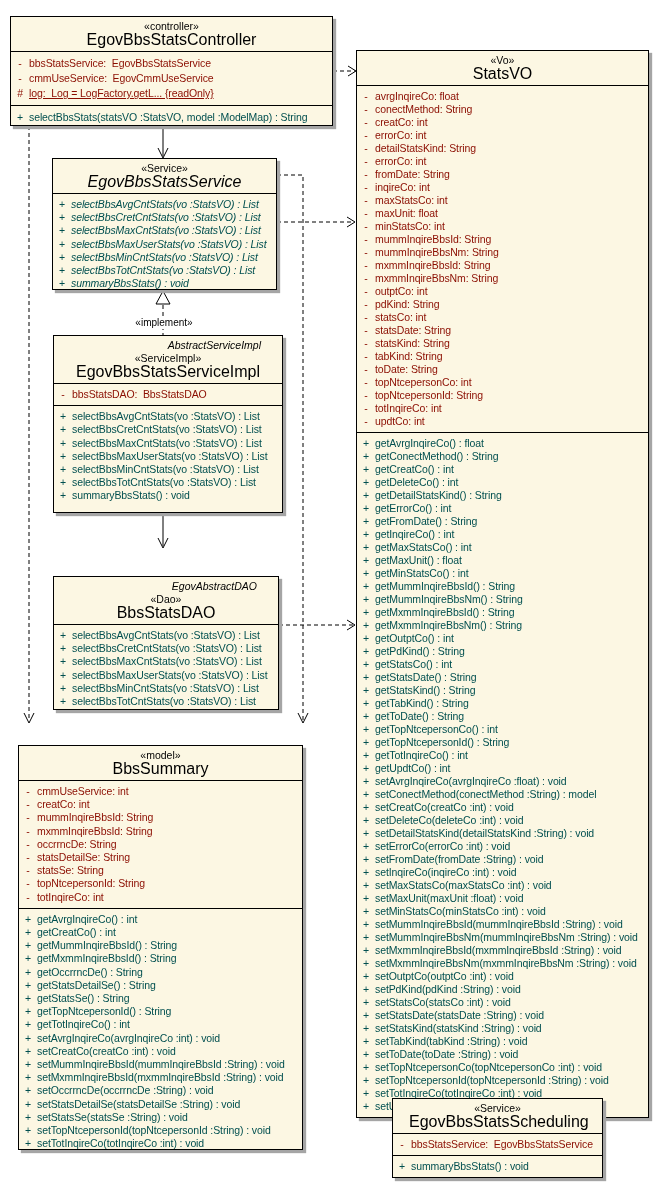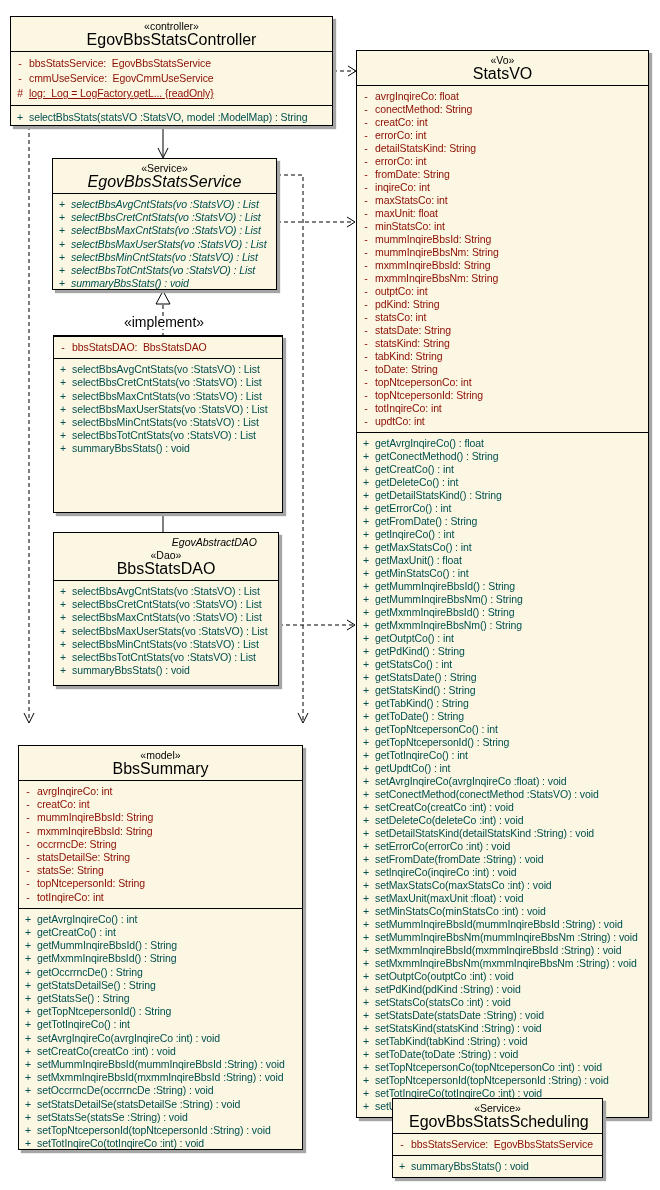--- a/index.html
+++ b/index.html
@@ -30,21 +30,21 @@
   .compartment{border-top:1px solid var(--box-border,#000);padding:4px 0;}
   .member{display:flex;white-space:pre;font-size:10.5px;line-height:var(--lh,13.2px);letter-spacing:-0.1px;}
   .member .vis{flex:0 0 18px;text-align:center;}
   .member.attr{color:var(--attribute-text,#8B0000);}
   .member.op{color:var(--operation-text,#004F4F);}
   .member.u .txt{text-decoration:underline;}
   #box-service .cls-name{font-style:italic;}
   #box-service .member.op .txt{font-style:italic;}
   .edge-label{
     position:absolute;z-index:3;background:#fff;color:#000;
-    font-size:14px;line-height:13px;text-align:center;
+    font-size:10px;line-height:13px;text-align:center;
   }
 </style>
 </head>
 <body>
 
 <div class="canvas">
 
   <svg class="connectors" width="660" height="1190">
     <g>
       <path class="dash" d="M333,71 L355,71"></path>
@@ -110,37 +110,42 @@
         <div class="member op"><span class="vis">+</span><span class="txt">selectBbsCretCntStats(vo :StatsVO) : List</span></div>
         <div class="member op"><span class="vis">+</span><span class="txt">selectBbsMaxCntStats(vo :StatsVO) : List</span></div>
         <div class="member op"><span class="vis">+</span><span class="txt">selectBbsMaxUserStats(vo :StatsVO) : List</span></div>
         <div class="member op"><span class="vis">+</span><span class="txt">selectBbsMinCntStats(vo :StatsVO) : List</span></div>
         <div class="member op"><span class="vis">+</span><span class="txt">selectBbsTotCntStats(vo :StatsVO) : List</span></div>
         <div class="member op"><span class="vis">+</span><span class="txt">summaryBbsStats() : void</span></div>
       </div>
   </div>
 
   <div class="uml-box" id="box-serviceimpl" style="left:53px;top:335px;width:230px;height:178px;--lh:13.2px;">
+    <div class="uml-title">
+      <div class="tag">AbstractServiceImpl</div>
+      <div class="stereotype">«ServiceImpl»</div>
+      <div class="cls-name">EgovBbsStatsServiceImpl</div>
+    </div>
     <div class="compartment">
 
     <div class="member attr"><span class="vis">-</span><span class="txt">bbsStatsDAO:  BbsStatsDAO</span></div>
       </div>
     <div class="compartment">
 
     <div class="member op"><span class="vis">+</span><span class="txt">selectBbsAvgCntStats(vo :StatsVO) : List</span></div>
         <div class="member op"><span class="vis">+</span><span class="txt">selectBbsCretCntStats(vo :StatsVO) : List</span></div>
         <div class="member op"><span class="vis">+</span><span class="txt">selectBbsMaxCntStats(vo :StatsVO) : List</span></div>
         <div class="member op"><span class="vis">+</span><span class="txt">selectBbsMaxUserStats(vo :StatsVO) : List</span></div>
         <div class="member op"><span class="vis">+</span><span class="txt">selectBbsMinCntStats(vo :StatsVO) : List</span></div>
         <div class="member op"><span class="vis">+</span><span class="txt">selectBbsTotCntStats(vo :StatsVO) : List</span></div>
         <div class="member op"><span class="vis">+</span><span class="txt">summaryBbsStats() : void</span></div>
       </div>
   </div>
 
-  <div class="uml-box" id="box-dao" style="left:53px;top:532px;width:226px;height:154px;--lh:13.2px;">
+  <div class="uml-box" id="box-dao" style="left:53px;top:576px;width:226px;height:134px;--lh:13.2px;">
     <div class="uml-title">
       <div class="tag">EgovAbstractDAO</div>
       <div class="stereotype">«Dao»</div>
       <div class="cls-name">BbsStatsDAO</div>
     </div>
     <div class="compartment">
 
     <div class="member op"><span class="vis">+</span><span class="txt">selectBbsAvgCntStats(vo :StatsVO) : List</span></div>
         <div class="member op"><span class="vis">+</span><span class="txt">selectBbsCretCntStats(vo :StatsVO) : List</span></div>
         <div class="member op"><span class="vis">+</span><span class="txt">selectBbsMaxCntStats(vo :StatsVO) : List</span></div>
@@ -151,21 +156,21 @@
       </div>
   </div>
 
   <div class="uml-box" id="box-model" style="left:18px;top:745px;width:285px;height:405px;--lh:13.2px;">
     <div class="uml-title">
       <div class="stereotype">«model»</div>
       <div class="cls-name">BbsSummary</div>
     </div>
     <div class="compartment">
 
-    <div class="member attr"><span class="vis">-</span><span class="txt">avrgInqireCo: int</span></div>
+    <div class="member attr"><span class="vis">-</span><span class="txt">cmmUseService: int</span></div>
         <div class="member attr"><span class="vis">-</span><span class="txt">creatCo: int</span></div>
         <div class="member attr"><span class="vis">-</span><span class="txt">mummInqireBbsId: String</span></div>
         <div class="member attr"><span class="vis">-</span><span class="txt">mxmmInqireBbsId: String</span></div>
         <div class="member attr"><span class="vis">-</span><span class="txt">occrrncDe: String</span></div>
         <div class="member attr"><span class="vis">-</span><span class="txt">statsDetailSe: String</span></div>
         <div class="member attr"><span class="vis">-</span><span class="txt">statsSe: String</span></div>
         <div class="member attr"><span class="vis">-</span><span class="txt">topNtcepersonId: String</span></div>
         <div class="member attr"><span class="vis">-</span><span class="txt">totInqireCo: int</span></div>
       </div>
     <div class="compartment">
@@ -247,21 +252,21 @@
         <div class="member op"><span class="vis">+</span><span class="txt">getStatsCo() : int</span></div>
         <div class="member op"><span class="vis">+</span><span class="txt">getStatsDate() : String</span></div>
         <div class="member op"><span class="vis">+</span><span class="txt">getStatsKind() : String</span></div>
         <div class="member op"><span class="vis">+</span><span class="txt">getTabKind() : String</span></div>
         <div class="member op"><span class="vis">+</span><span class="txt">getToDate() : String</span></div>
         <div class="member op"><span class="vis">+</span><span class="txt">getTopNtcepersonCo() : int</span></div>
         <div class="member op"><span class="vis">+</span><span class="txt">getTopNtcepersonId() : String</span></div>
         <div class="member op"><span class="vis">+</span><span class="txt">getTotInqireCo() : int</span></div>
         <div class="member op"><span class="vis">+</span><span class="txt">getUpdtCo() : int</span></div>
         <div class="member op"><span class="vis">+</span><span class="txt">setAvrgInqireCo(avrgInqireCo :float) : void</span></div>
-        <div class="member op"><span class="vis">+</span><span class="txt">setConectMethod(conectMethod :StatsVO) : void</span></div>
+        <div class="member op"><span class="vis">+</span><span class="txt">setConectMethod(conectMethod :String) : model</span></div>
         <div class="member op"><span class="vis">+</span><span class="txt">setCreatCo(creatCo :int) : void</span></div>
         <div class="member op"><span class="vis">+</span><span class="txt">setDeleteCo(deleteCo :int) : void</span></div>
         <div class="member op"><span class="vis">+</span><span class="txt">setDetailStatsKind(detailStatsKind :String) : void</span></div>
         <div class="member op"><span class="vis">+</span><span class="txt">setErrorCo(errorCo :int) : void</span></div>
         <div class="member op"><span class="vis">+</span><span class="txt">setFromDate(fromDate :String) : void</span></div>
         <div class="member op"><span class="vis">+</span><span class="txt">setInqireCo(inqireCo :int) : void</span></div>
         <div class="member op"><span class="vis">+</span><span class="txt">setMaxStatsCo(maxStatsCo :int) : void</span></div>
         <div class="member op"><span class="vis">+</span><span class="txt">setMaxUnit(maxUnit :float) : void</span></div>
         <div class="member op"><span class="vis">+</span><span class="txt">setMinStatsCo(minStatsCo :int) : void</span></div>
         <div class="member op"><span class="vis">+</span><span class="txt">setMummInqireBbsId(mummInqireBbsId :String) : void</span></div>

